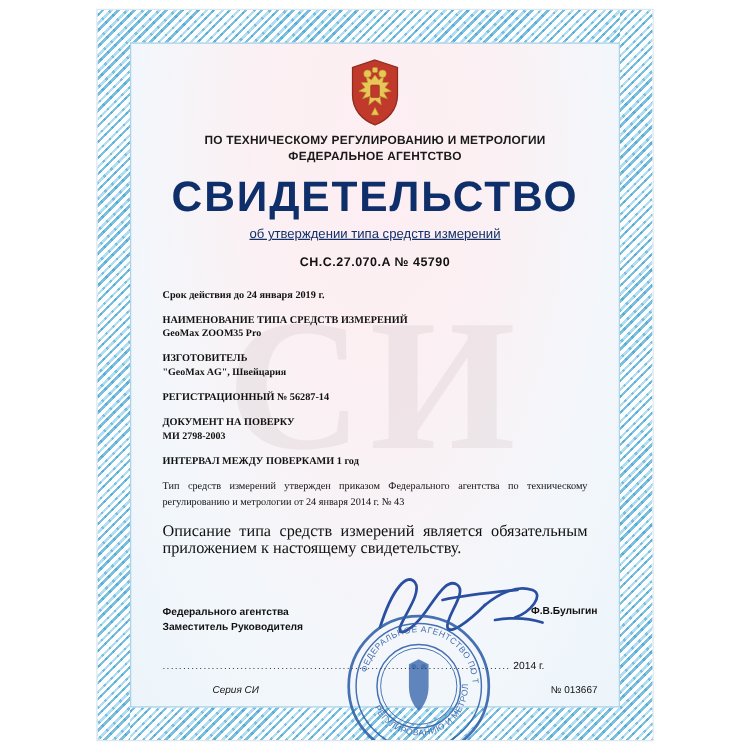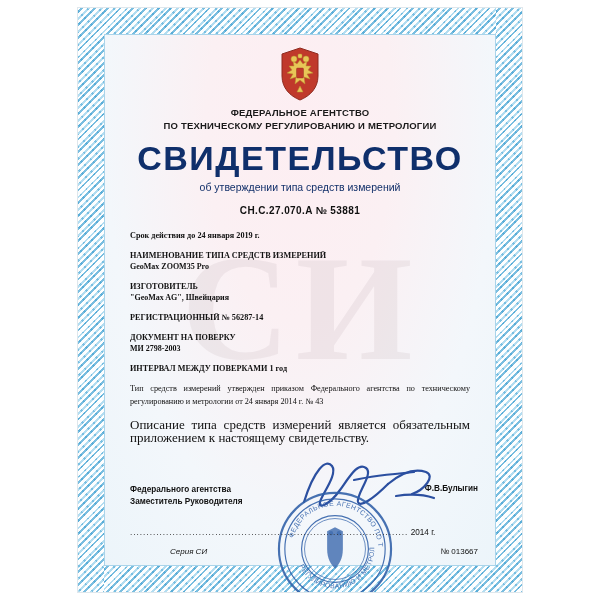--- a/index.html
+++ b/index.html
@@ -108,20 +108,21 @@
     letter-spacing: 1.5px;
     margin-top: 7px;
     font-family: "Liberation Sans", sans-serif;
   }
 
   .subtitle {
     text-align: center;
     font-size: 10.5px;
     color: #12306a;
     margin-top: 3px;
+    text-decoration: underline;
   }
 
   .regnumber {
     text-align: center;
     font-size: 10px;
     font-weight: bold;
     color: #111;
     margin-top: 12px;
     letter-spacing: 0.4px;
   }
@@ -265,27 +266,27 @@
             <circle cx="17" cy="13" r="3"></circle>
             <circle cx="29" cy="13" r="3"></circle>
             <rect x="21" y="8" width="4" height="4" rx="1"></rect>
             <path d="M23 40 L20 46 L26 46 Z"></path>
           </g>
           <rect x="19.5" y="22" width="7" height="10" rx="1" fill="#c0392b" stroke="#8e2a1f" stroke-width="0.4"></rect>
         </svg>
       </div>
 
       <div class="agency">
+        <div>ПО ТЕХНИЧЕСКОМУ РЕГУЛИРОВАНИЮ И МЕТРОЛОГИИ</div>
         <div>ФЕДЕРАЛЬНОЕ АГЕНТСТВО</div>
-        <div>ПО ТЕХНИЧЕСКОМУ РЕГУЛИРОВАНИЮ И МЕТРОЛОГИИ</div>
       </div>
 
       <div class="main-title">СВИДЕТЕЛЬСТВО</div>
       <div class="subtitle">об утверждении типа средств измерений</div>
-      <div class="regnumber">CH.C.27.070.A  №  53881</div>
+      <div class="regnumber">CH.C.27.070.A  №  45790</div>
 
       <div class="body-block">
 
         <div class="row">
           <span class="lbl">Срок действия до</span>
           <span class="val">24 января 2019 г.</span>
         </div>
 
         <div class="row">
           <div class="lbl">НАИМЕНОВАНИЕ ТИПА СРЕДСТВ ИЗМЕРЕНИЙ</div>

